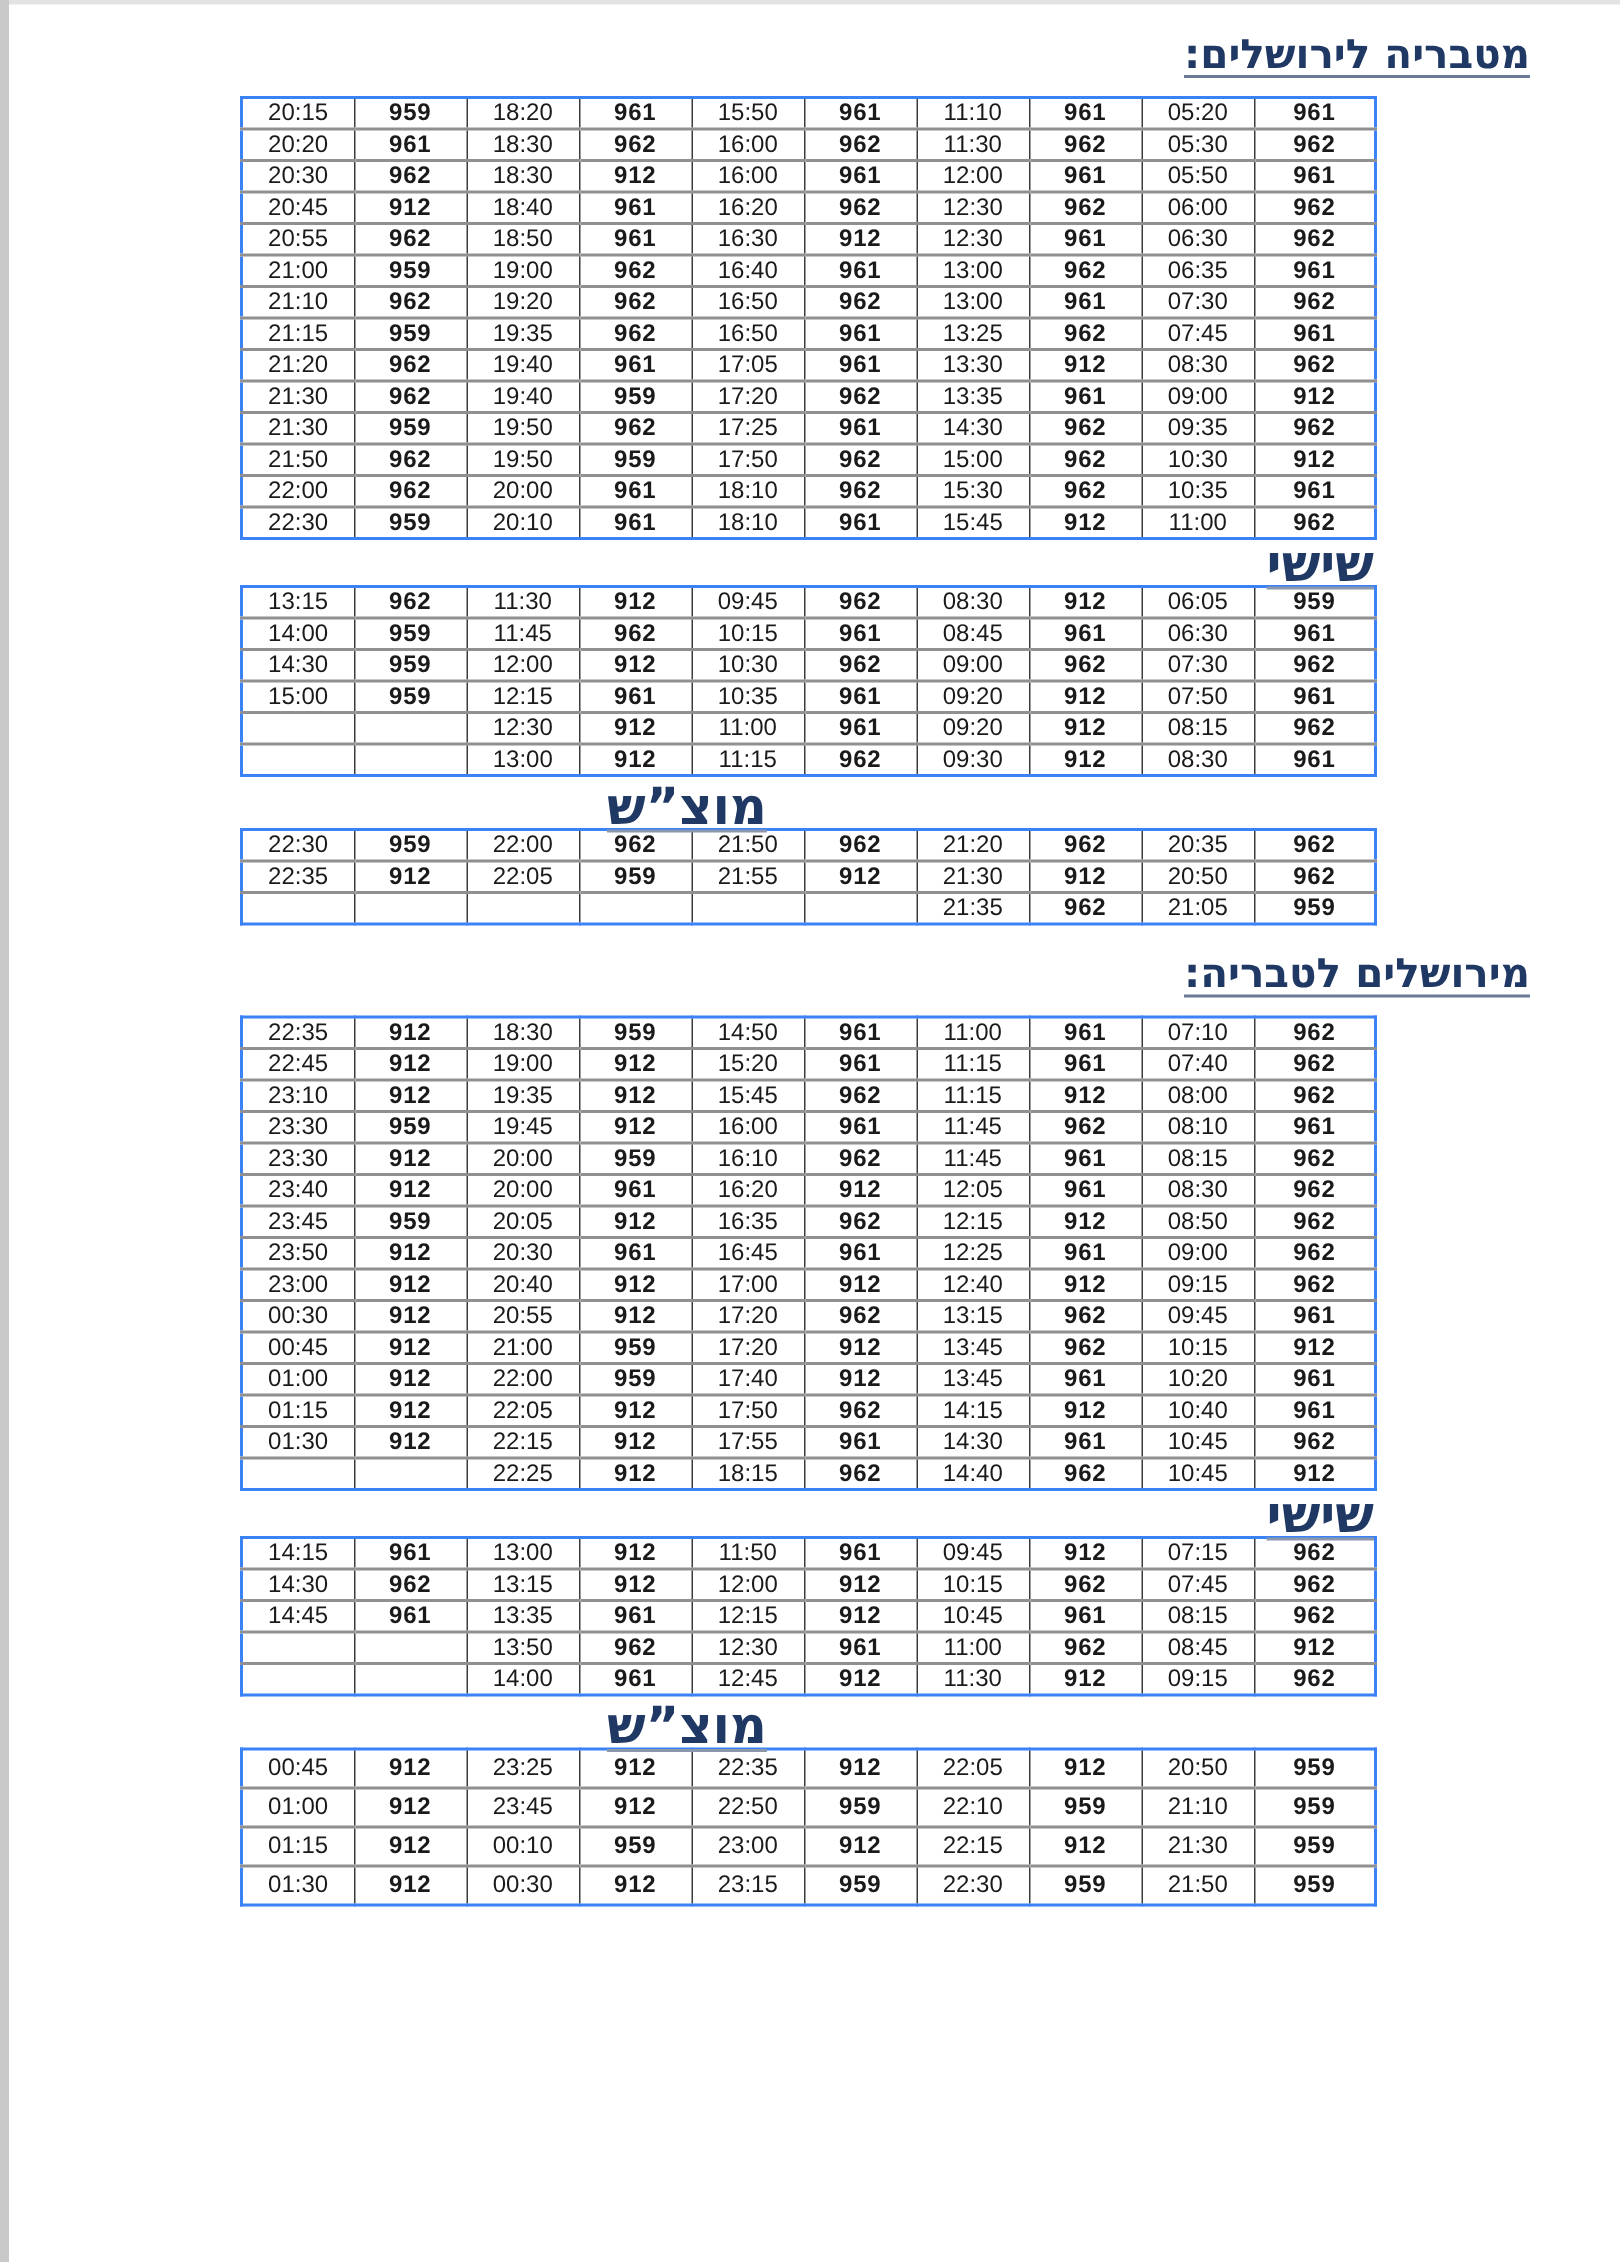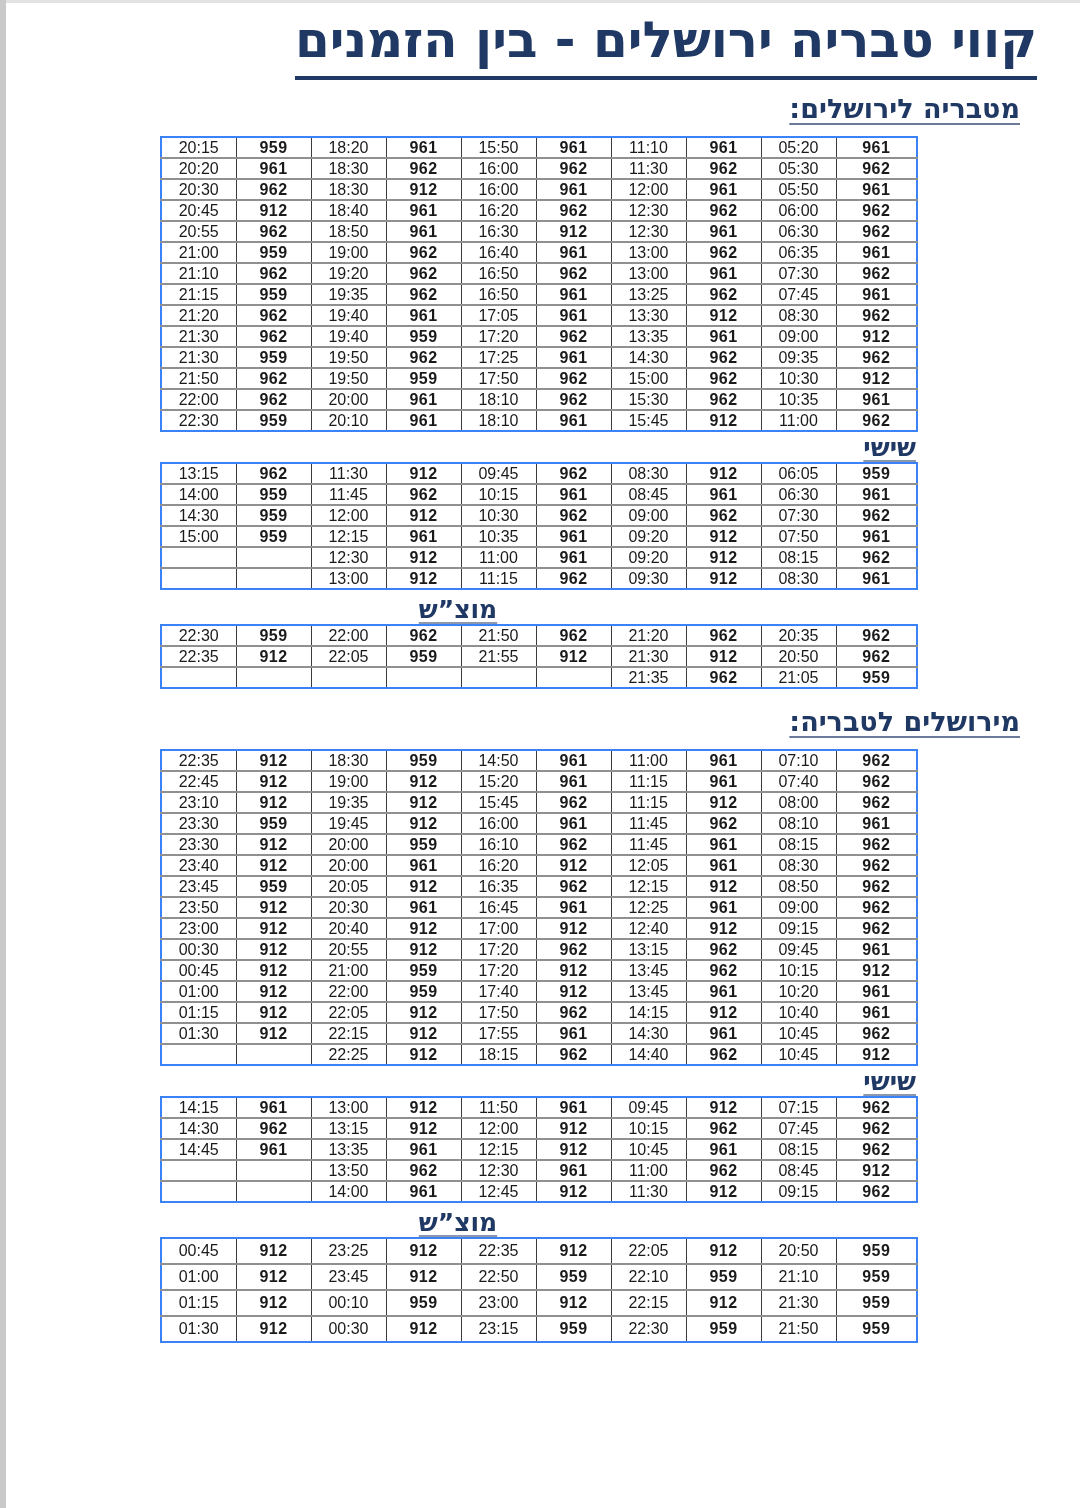--- a/index.html
+++ b/index.html
@@ -57,21 +57,21 @@
     text-decoration-color: #6b7a99;
   }
   .section-heading.second { margin-top: 16px; }
 
   .day-label {
     direction: rtl;
     text-align: right;
     margin: 2px 164px 0 0;
     font-family: "DejaVu Sans", sans-serif;
     font-weight: 700;
-    font-size: 25px;
+    font-size: 34px;
     line-height: 28px;
     color: #1f3864;
     text-decoration: underline;
     text-decoration-thickness: 2px;
     text-underline-offset: 4px;
     text-decoration-color: #8a97ad;
   }
   .day-label.gap { margin-top: 6px; text-align: center; }
 
   table.timetable {
@@ -100,23 +100,20 @@
 </style>
 </head>
 <body>
 
 <div class="page">
   <div class="scan-edge-left"></div>
   <div class="scan-edge-top"></div>
 
   <div class="content">
 
-    <div class="title-wrap">
-      <span class="doc-title">קווי טבריה ירושלים - בין הזמנים</span>
-    </div>
 
     <div>
       <div class="section-heading">מטבריה לירושלים:</div>
 
       <table class="timetable">
         <colgroup>
           <col>
             <col>
             <col>
             <col>

